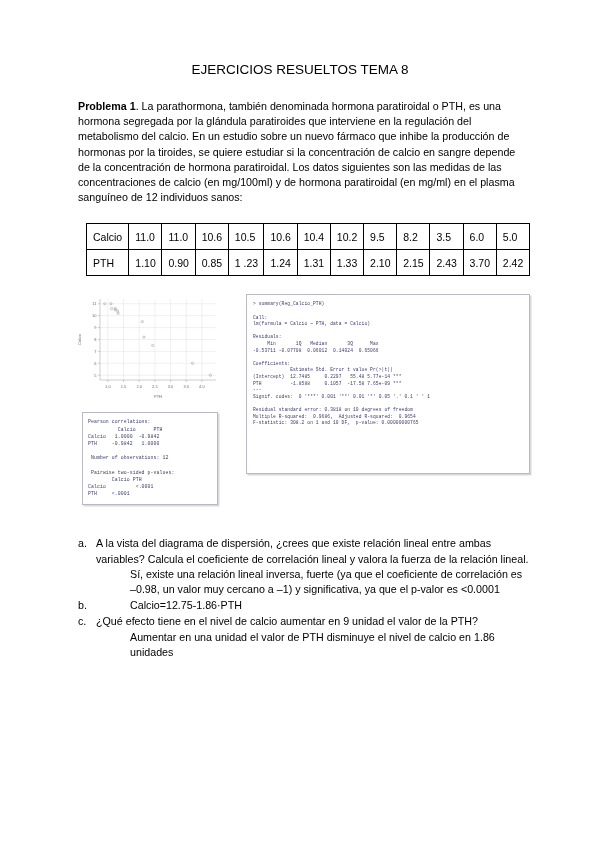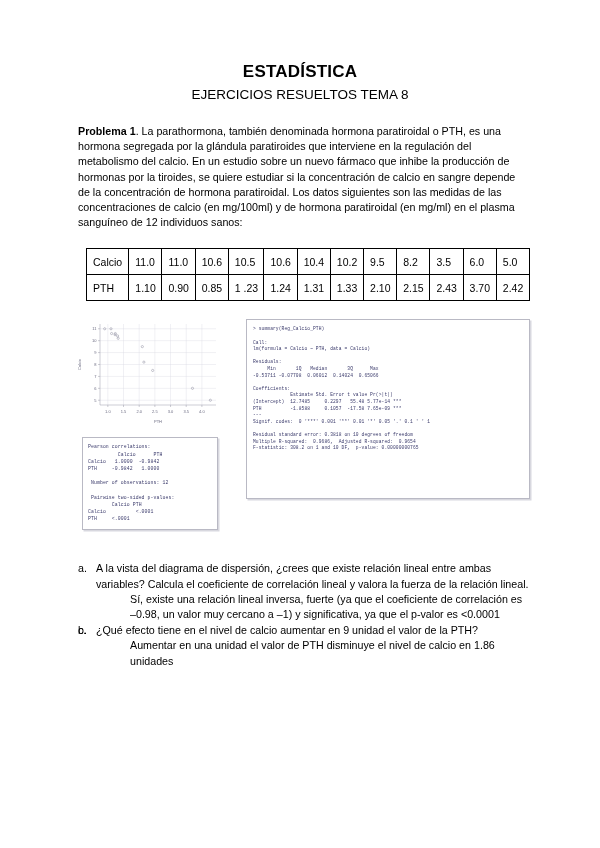--- a/index.html
+++ b/index.html
@@ -140,21 +140,20 @@
     display: block;
     line-height: 15.2px;
   }
 </style>
 </head>
 <body>
 
 <div class="page">
   <div class="content">
 
-    <h1 class="doc-title">ESTADÍSTICA</h1>
     <h2 class="doc-subtitle">EJERCICIOS RESUELTOS TEMA 8</h2>
 
     <p class="para"><b>Problema 1</b><span>. La parathormona, también denominada hormona paratiroidal o PTH, es una hormona segregada por la glándula paratiroides que interviene en la regulación del metabolismo del calcio. En un estudio sobre un nuevo fármaco que inhibe la producción de hormonas por la tiroides, se quiere estudiar si la concentración de calcio en sangre depende de la concentración de hormona paratiroidal. Los datos siguientes son las medidas de las concentraciones de calcio (en mg/100ml) y de hormona paratiroidal (en mg/ml) en el plasma sanguíneo de 12 individuos sanos:</span></p>
 
     <table class="data-table">
       <tbody>
         <tr>
           <td class="rowhead">Calcio</td>
           <td class="val">11.0</td>
           <td class="val">11.0</td>
@@ -291,20 +290,21 @@
     </div>
 
     <ul class="qlist">
       <li class="qitem">
         <span class="qmark">a.</span>
         <span>A la vista del diagrama de dispersión, ¿crees que existe relación lineal entre ambas variables? Calcula el coeficiente de correlación lineal y valora la fuerza de la relación lineal.</span>
         <span class="answer">Sí, existe una relación lineal inversa, fuerte (ya que el coeficiente de correlación es –0.98, un valor muy cercano a –1) y significativa, ya que el p-valor es &lt;0.0001</span>
       </li>
       <li class="qitem">
         <span class="qmark">b.</span>
+        <span class="answer">Calcio=12.75-1.86·PTH</span>
       </li>
       <li class="qitem">
         <span class="qmark">c.</span>
         <span>¿Qué efecto tiene en el nivel de calcio aumentar en 9 unidad el valor de la PTH?</span>
         <span class="answer">Aumentar en una unidad el valor de PTH disminuye el nivel de calcio en 1.86 unidades</span>
       </li>
     </ul>
 
   </div>
 </div>

